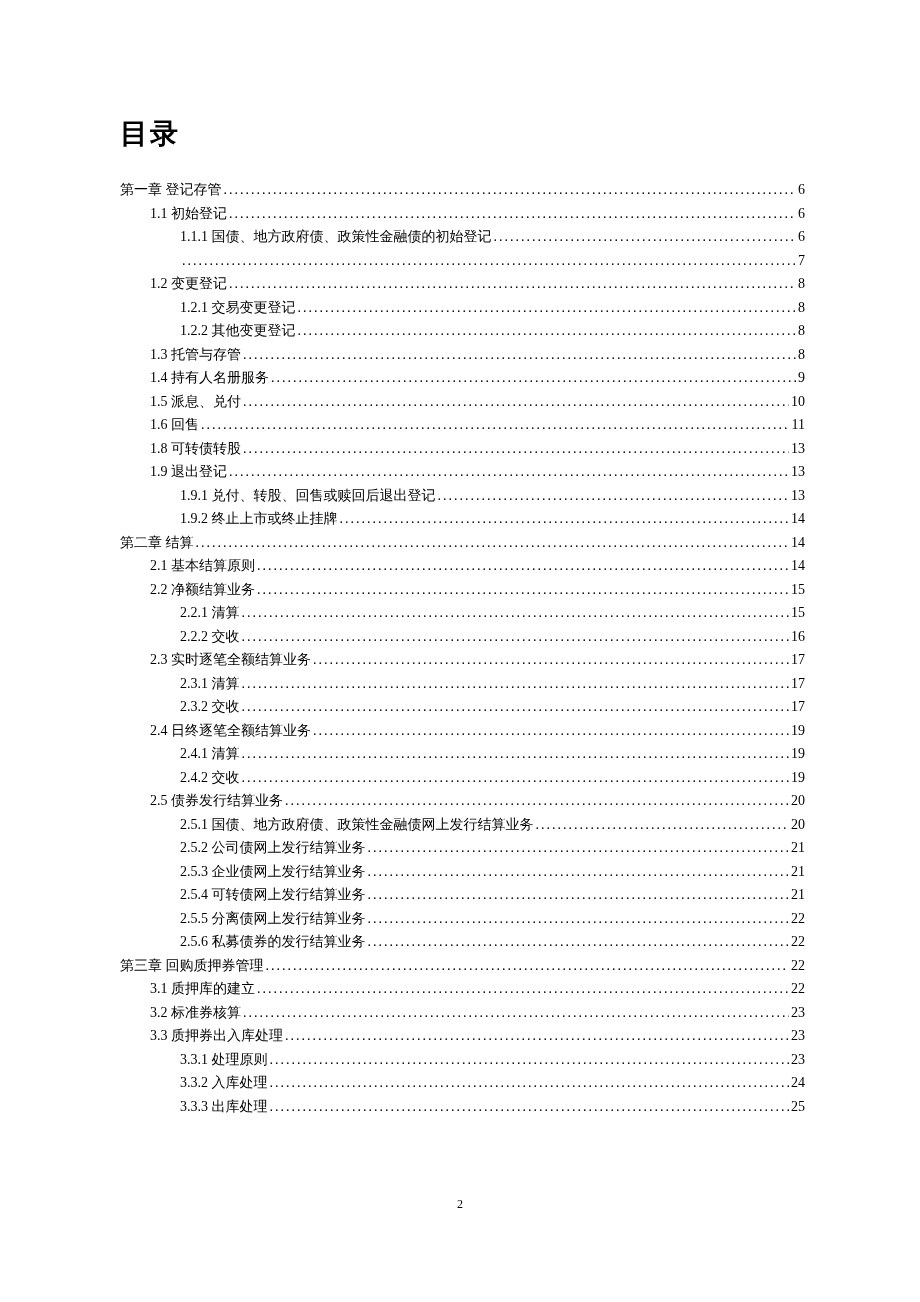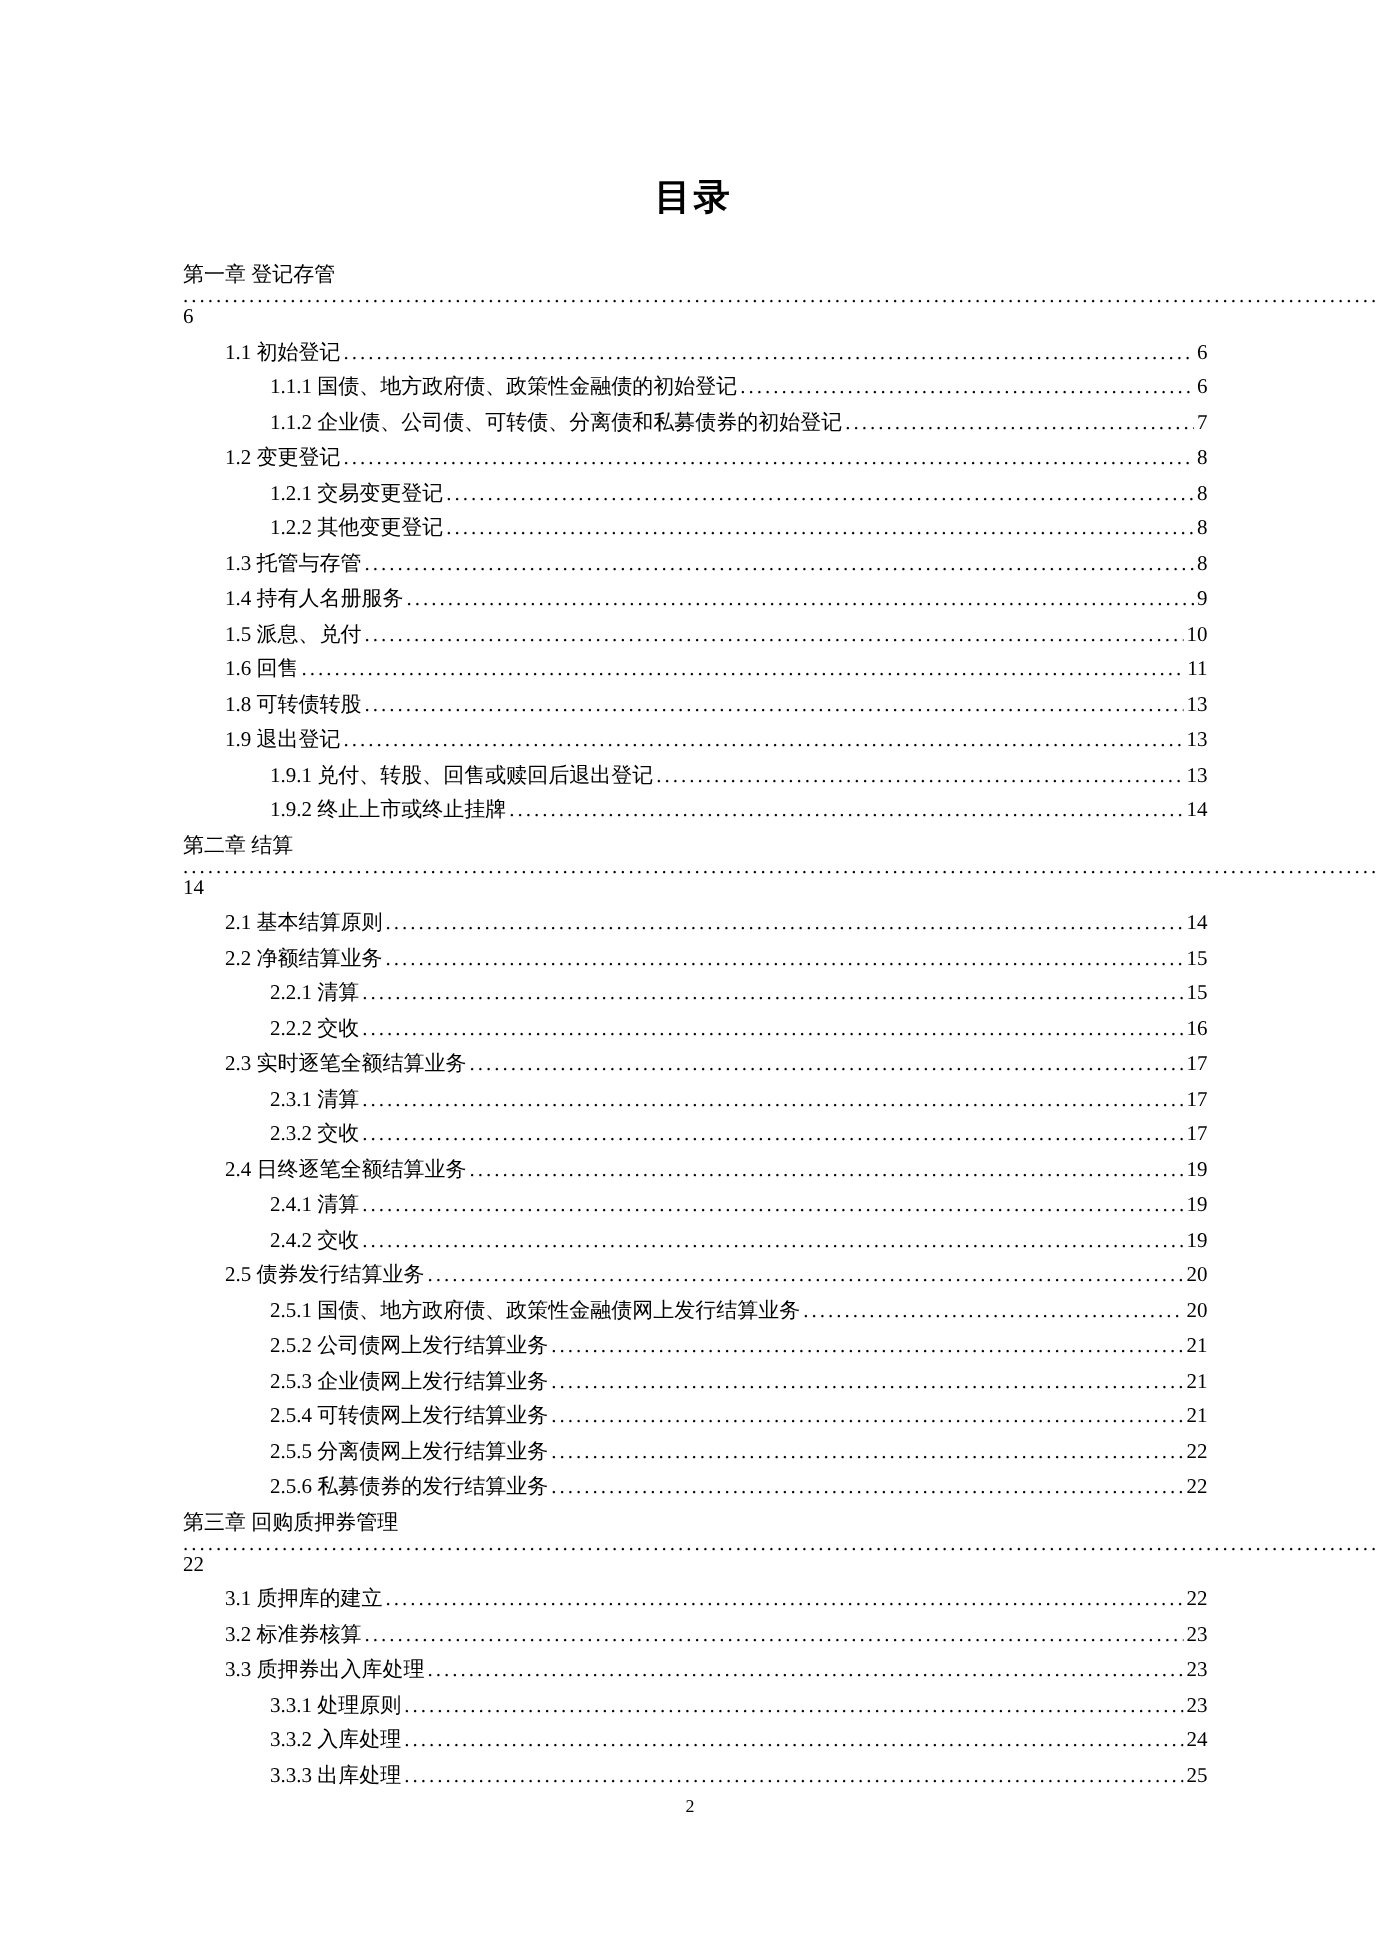--- a/index.html
+++ b/index.html
@@ -8,22 +8,22 @@
       height: 1302px;
       background: #fff;
       font-family: "SimSun", "宋体", serif;
       color: #000;
       position: relative;
     }
     .page {
       padding: 115px 115px 0 120px;
     }
     .title {
-      text-align: center;
-      font-size: 24px;
+      text-align: left;
+      font-size: 28px;
       font-weight: bold;
       margin-bottom: 30px;
       letter-spacing: 2px;
     }
     .toc {
       font-size: 14px;
       line-height: 1;
     }
     .entry {
       display: flex;
@@ -40,21 +40,21 @@
       letter-spacing: 2px;
       color: #000;
       margin: 0 2px;
     }
     .entry .dots::after {
       content: "................................................................................................................................................................................................................";
     }
     .entry .page-num {
       flex: 0 0 auto;
     }
-    .lvl-0 { padding-left: 0; flex-direction: column; }
+    .lvl-0 { padding-left: 0; }
     .lvl-1 { padding-left: 30px; }
     .lvl-2 { padding-left: 60px; }
     .page-number {
       position: absolute;
       bottom: 90px;
       left: 0;
       right: 0;
       text-align: center;
       font-size: 12px;
       font-family: "Times New Roman", serif;
@@ -75,21 +75,20 @@
         <span class="label">1.1  初始登记</span>
         <span class="dots"></span>
         <span class="page-num">6</span>
       </div>
       <div class="entry lvl-2">
         <span class="label">1.1.1 国债、地方政府债、政策性金融债的初始登记</span>
         <span class="dots"></span>
         <span class="page-num">6</span>
       </div>
       <div class="entry lvl-2">
-        <span class="label">1.1.2 企业债、公司债、可转债、分离债和私募债券的初始登记</span>
         <span class="dots"></span>
         <span class="page-num">7</span>
       </div>
       <div class="entry lvl-1">
         <span class="label">1.2  变更登记</span>
         <span class="dots"></span>
         <span class="page-num">8</span>
       </div>
       <div class="entry lvl-2">
         <span class="label">1.2.1 交易变更登记</span>

